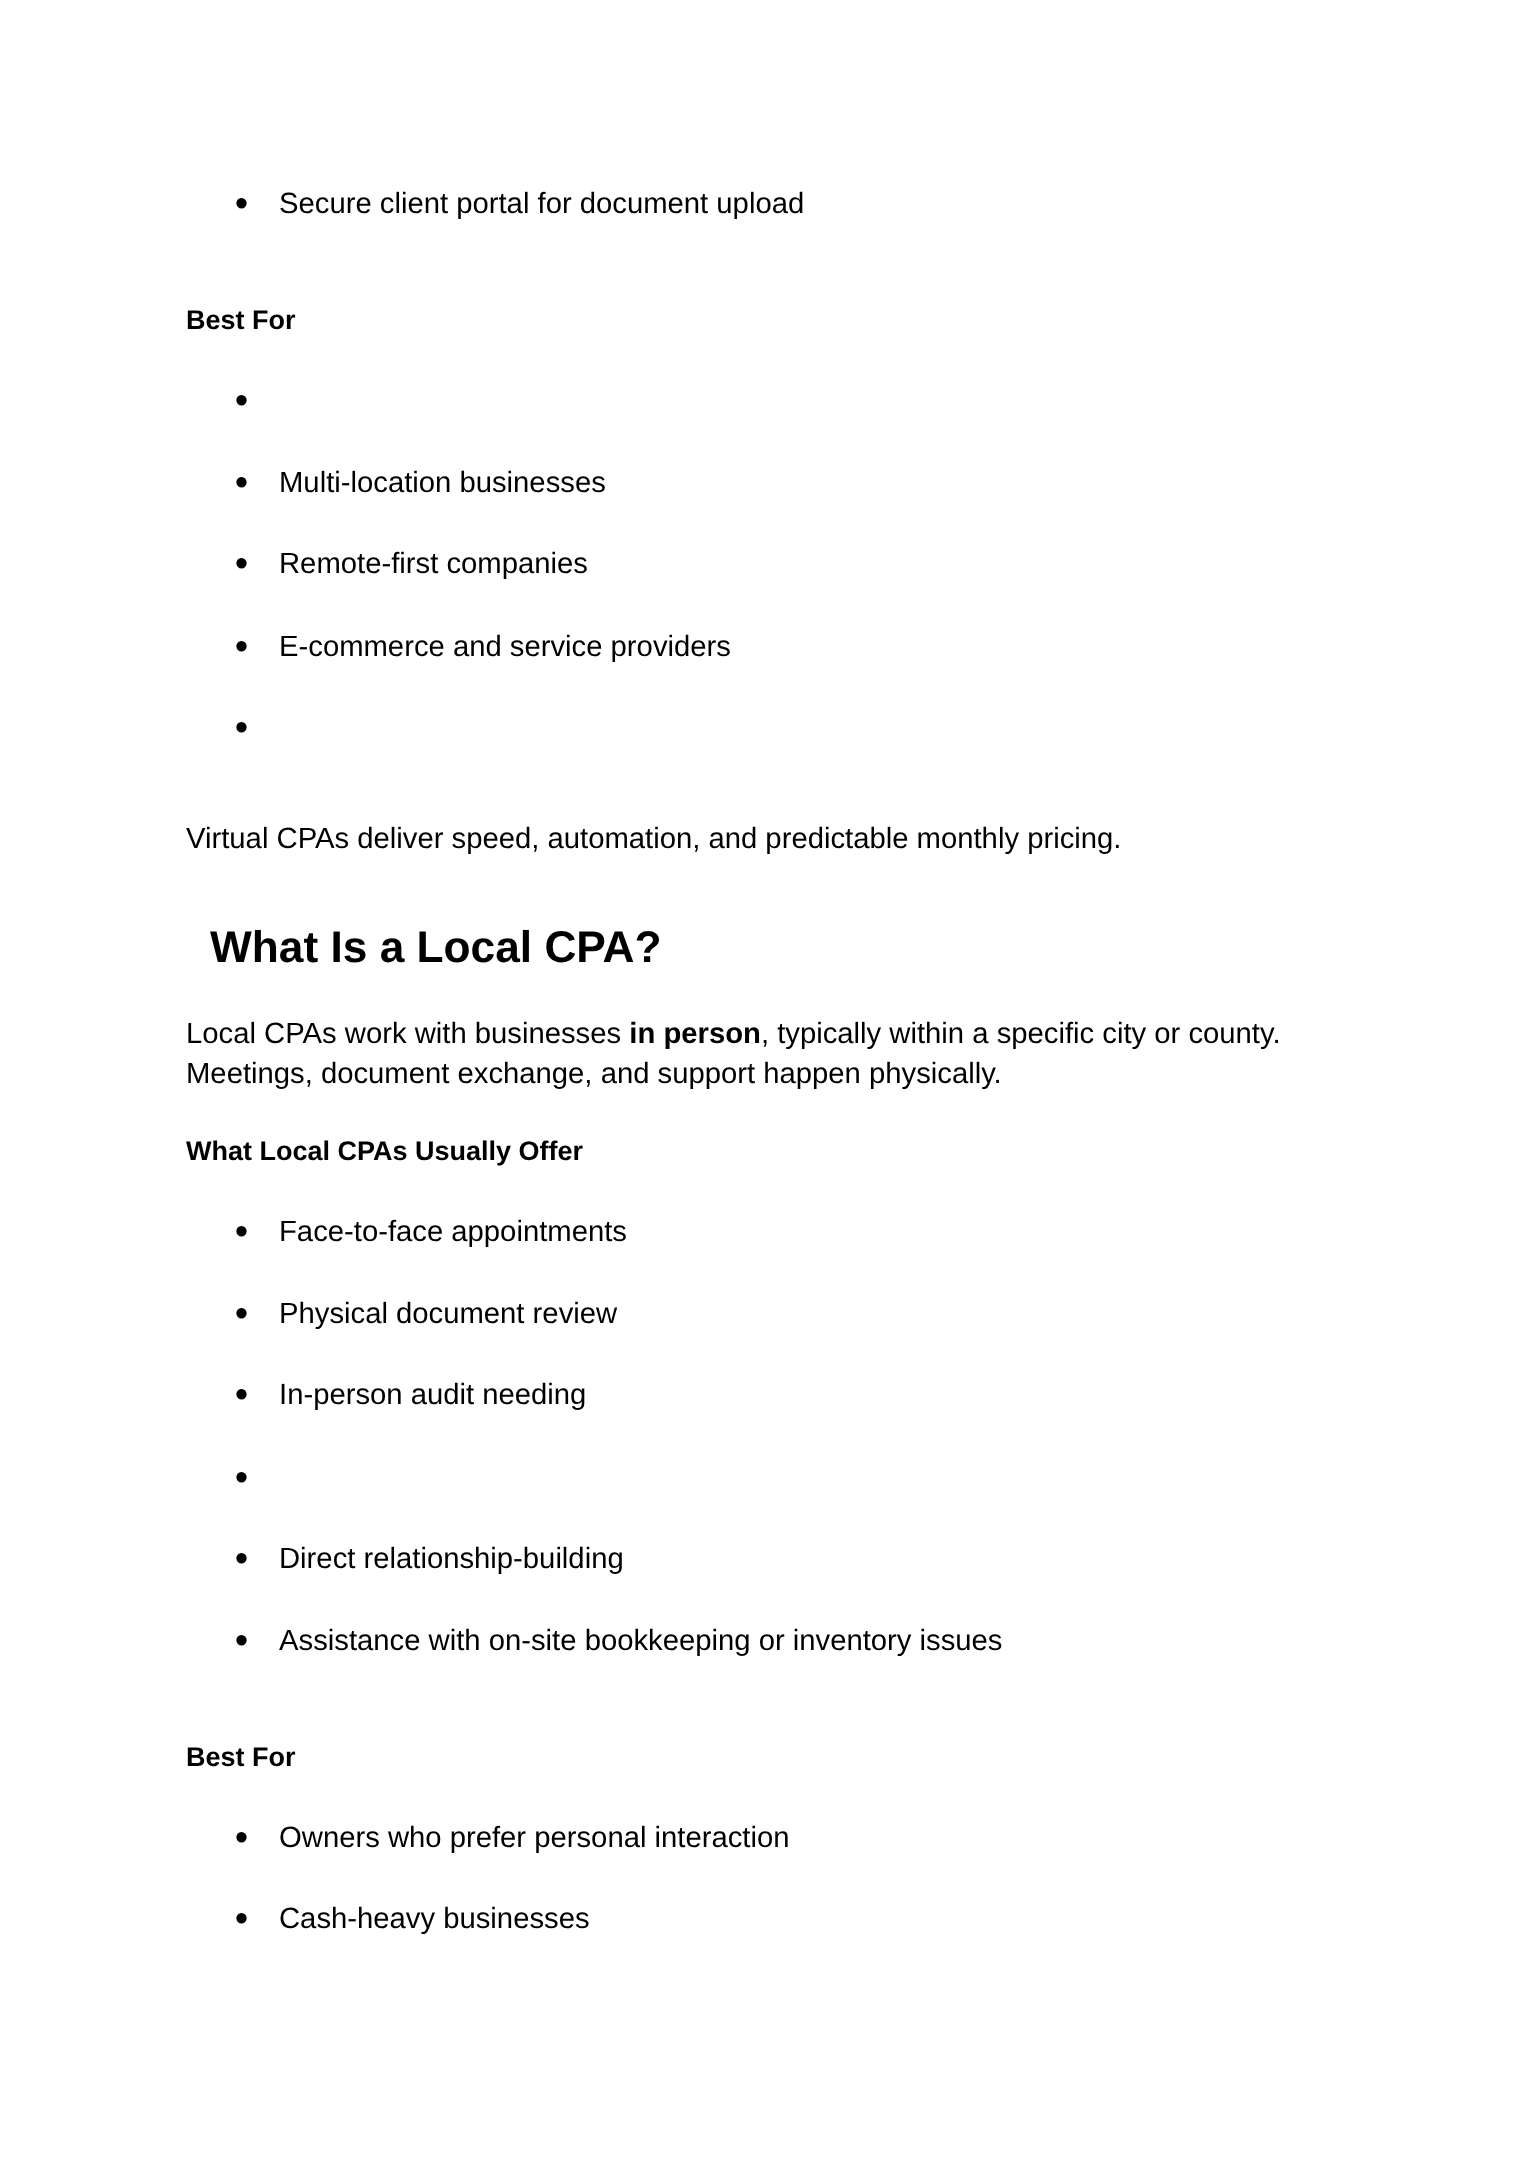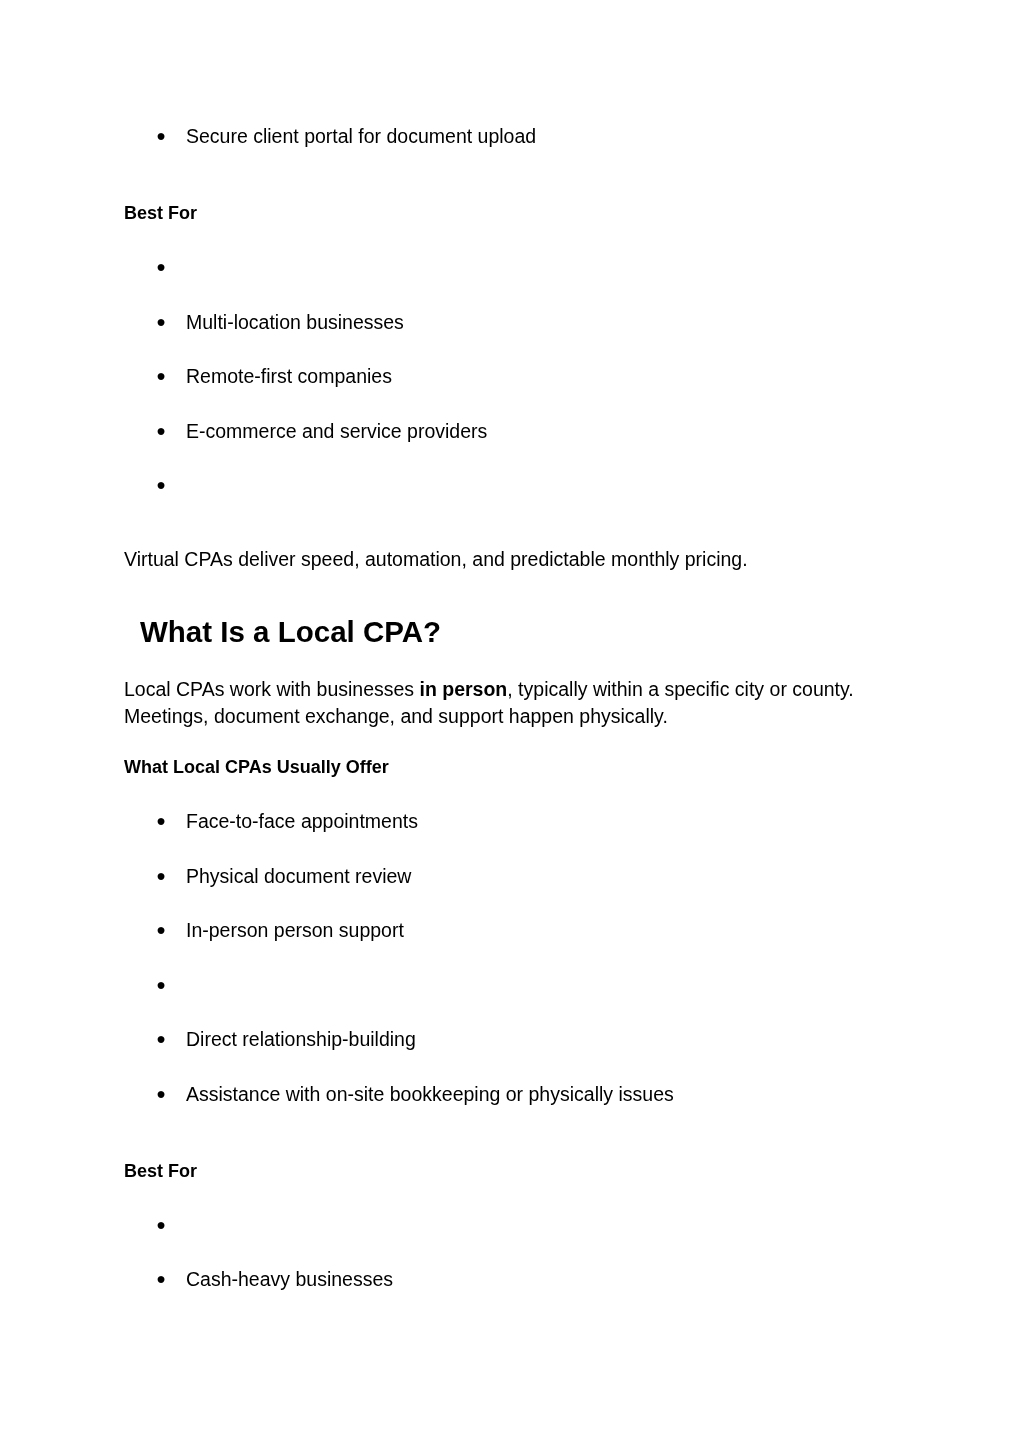--- a/index.html
+++ b/index.html
@@ -56,35 +56,36 @@
 <div class="li" style="top:809px;">
   <span class="bullet">●</span>
   <span class="txt">Face-to-face appointments</span>
 </div>
 <div class="li" style="top:864px;">
   <span class="bullet">●</span>
   <span class="txt">Physical document review</span>
 </div>
 <div class="li" style="top:918px;">
   <span class="bullet">●</span>
-  <span class="txt">In-person person support</span>
+  <span class="txt">In-person audit needing</span>
 </div>
 <div class="li" style="top:973px;">
   <span class="bullet">●</span>
 </div>
 <div class="li" style="top:1027px;">
   <span class="bullet">●</span>
   <span class="txt">Direct relationship-building</span>
 </div>
 <div class="li" style="top:1082px;">
   <span class="bullet">●</span>
-  <span class="txt">Assistance with on-site bookkeeping or physically issues</span>
+  <span class="txt">Assistance with on-site bookkeeping or inventory issues</span>
 </div>
 
 <div class="abs h3" style="top:1161px;">Best For</div>
 
 <div class="li" style="top:1213px;">
   <span class="bullet">●</span>
+  <span class="txt">Owners who prefer personal interaction</span>
 </div>
 <div class="li" style="top:1267px;">
   <span class="bullet">●</span>
   <span class="txt">Cash-heavy businesses</span>
 </div>
 
 </body></html>

